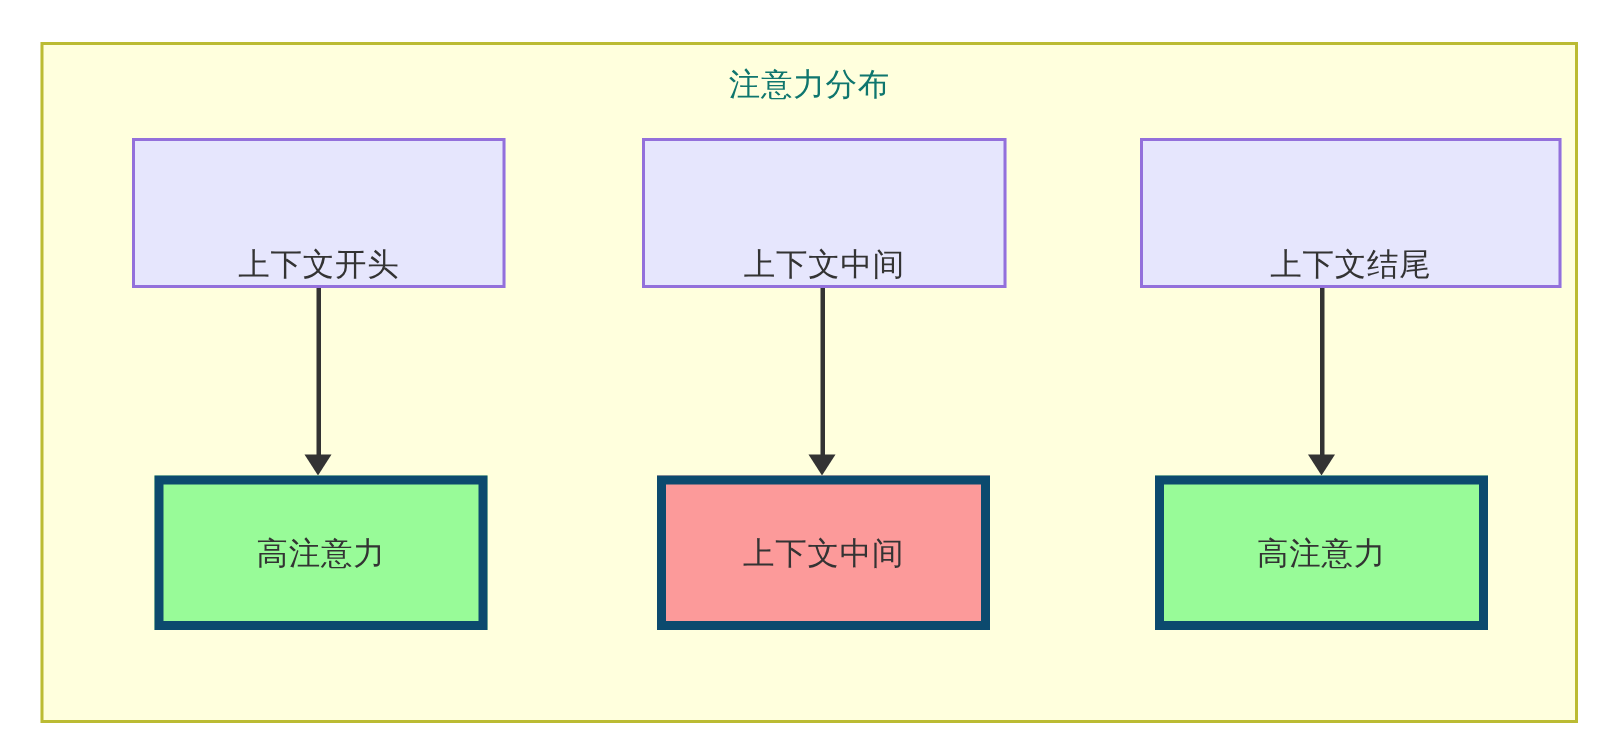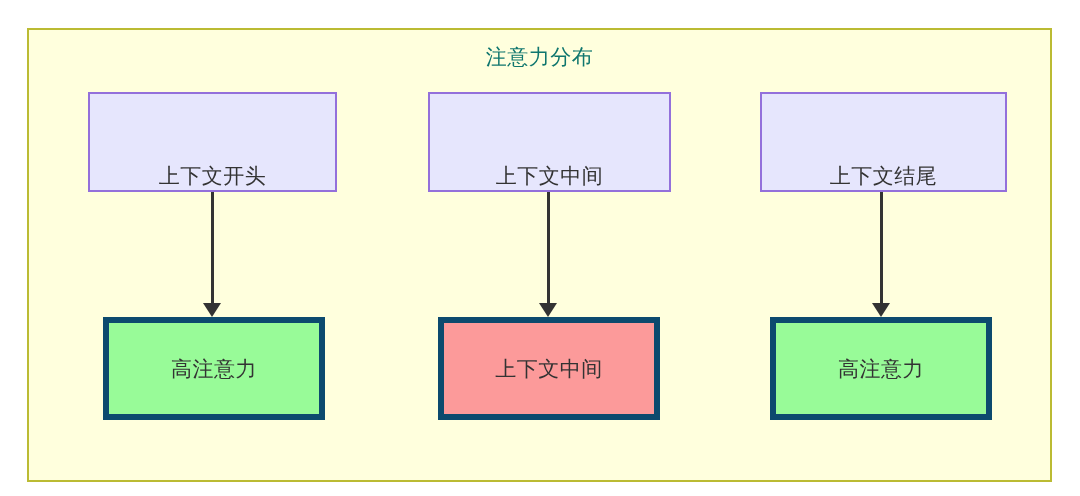--- a/index.html
+++ b/index.html
@@ -55,21 +55,21 @@
     display: flex;
     align-items: flex-end;
     justify-content: center;
     color: #333333;
     font-size: 21px;
     letter-spacing: 0.5px;
   }
 
   .node-top.n1 { left: 88px;  top: 92px; width: 249px; }
   .node-top.n2 { left: 428px; top: 92px; width: 243px; }
-  .node-top.n3 { left: 760px; top: 92px; width: 247px; }
+  .node-top.n3 { left: 760px; top: 92px; width: 281px; }
 
   
   .node-bottom {
     position: absolute;
     height: 103px;
     border: 6px solid #0c4a6e;
     box-sizing: border-box;
     display: flex;
     align-items: center;
     justify-content: center;

